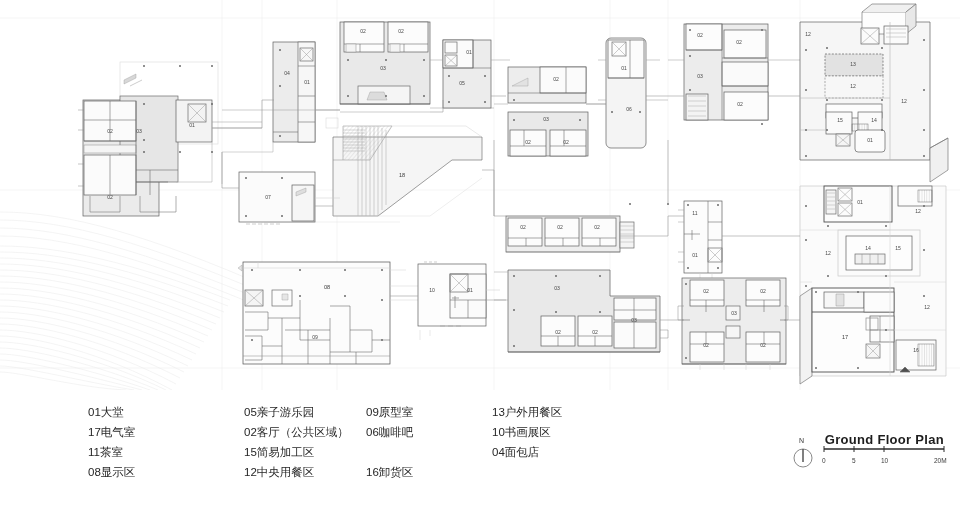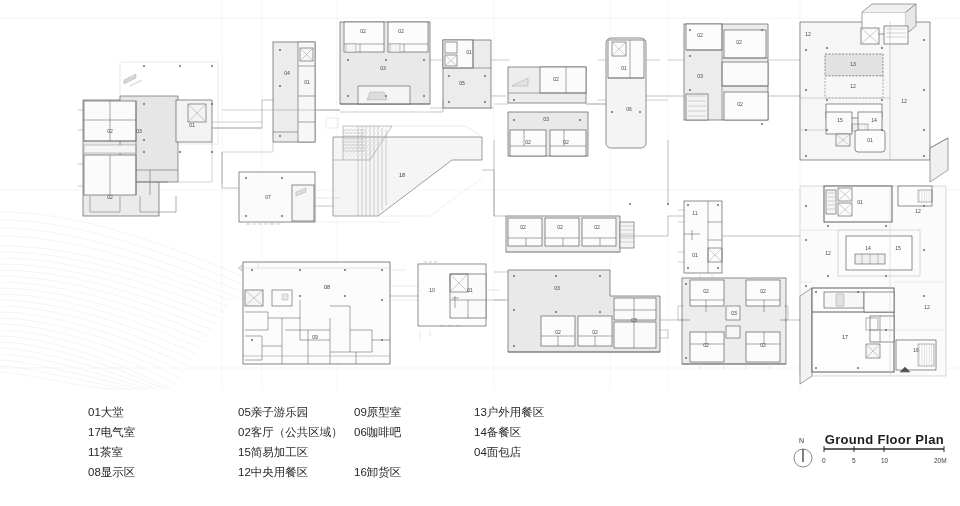--- a/index.html
+++ b/index.html
@@ -4,21 +4,21 @@
 <style>
   html,body{margin:0;padding:0;background:#ffffff;}
   body{width:960px;height:506px;position:relative;overflow:hidden;
        font-family:"Liberation Sans","DejaVu Sans",sans-serif;color:#2b2b2b;}
 
   #plan-canvas{position:absolute;left:0;top:0;width:960px;height:390px;}
   #legend-area{position:absolute;left:0;top:390px;width:960px;height:116px;}
 
   .legend-grid{position:absolute;left:88px;top:12px;display:grid;
     grid-template-columns:142px 108px 112px 110px;
-    grid-auto-rows:20px;column-gap:8px;}
+    grid-auto-rows:20px;column-gap:14px;}
   .legend-item{font-size:11.5px;line-height:20px;color:#262626;white-space:nowrap;}
 
   .scalebox{position:absolute;right:8px;top:20px;width:170px;height:60px;}
   .gfp-title{position:absolute;right:8px;top:22px;font-size:13px;font-weight:bold;
      letter-spacing:.3px;color:#1d1d1d;}
   .north{position:absolute;left:8px;top:28px;width:26px;height:34px;}
   .north .n-letter{position:absolute;left:9px;top:-1px;font-size:7px;color:#333;}
   .scale-svg{position:absolute;left:40px;top:34px;}
   .scale-lab{position:absolute;font-size:6.5px;color:#3a3a3a;}
 
@@ -544,21 +544,21 @@
 
   <div class="legend-grid">
     <div class="legend-item">01大堂</div>
     <div class="legend-item">05亲子游乐园</div>
     <div class="legend-item">09原型室</div>
     <div class="legend-item">13户外用餐区</div>
     <div class="legend-item">17电气室</div>
 
     <div class="legend-item">02客厅（公共区域）</div>
     <div class="legend-item">06咖啡吧</div>
-    <div class="legend-item">14备餐区</div>
+    <div class="legend-item">10书画展区</div>
 
     <div class="legend-item">11茶室</div>
     <div class="legend-item">15简易加工区</div>
     <div class="legend-item"></div>
 
     <div class="legend-item">04面包店</div>
     <div class="legend-item">08显示区</div>
     <div class="legend-item">12中央用餐区</div>
     <div class="legend-item">16卸货区</div>
     <div class="legend-item"></div>

